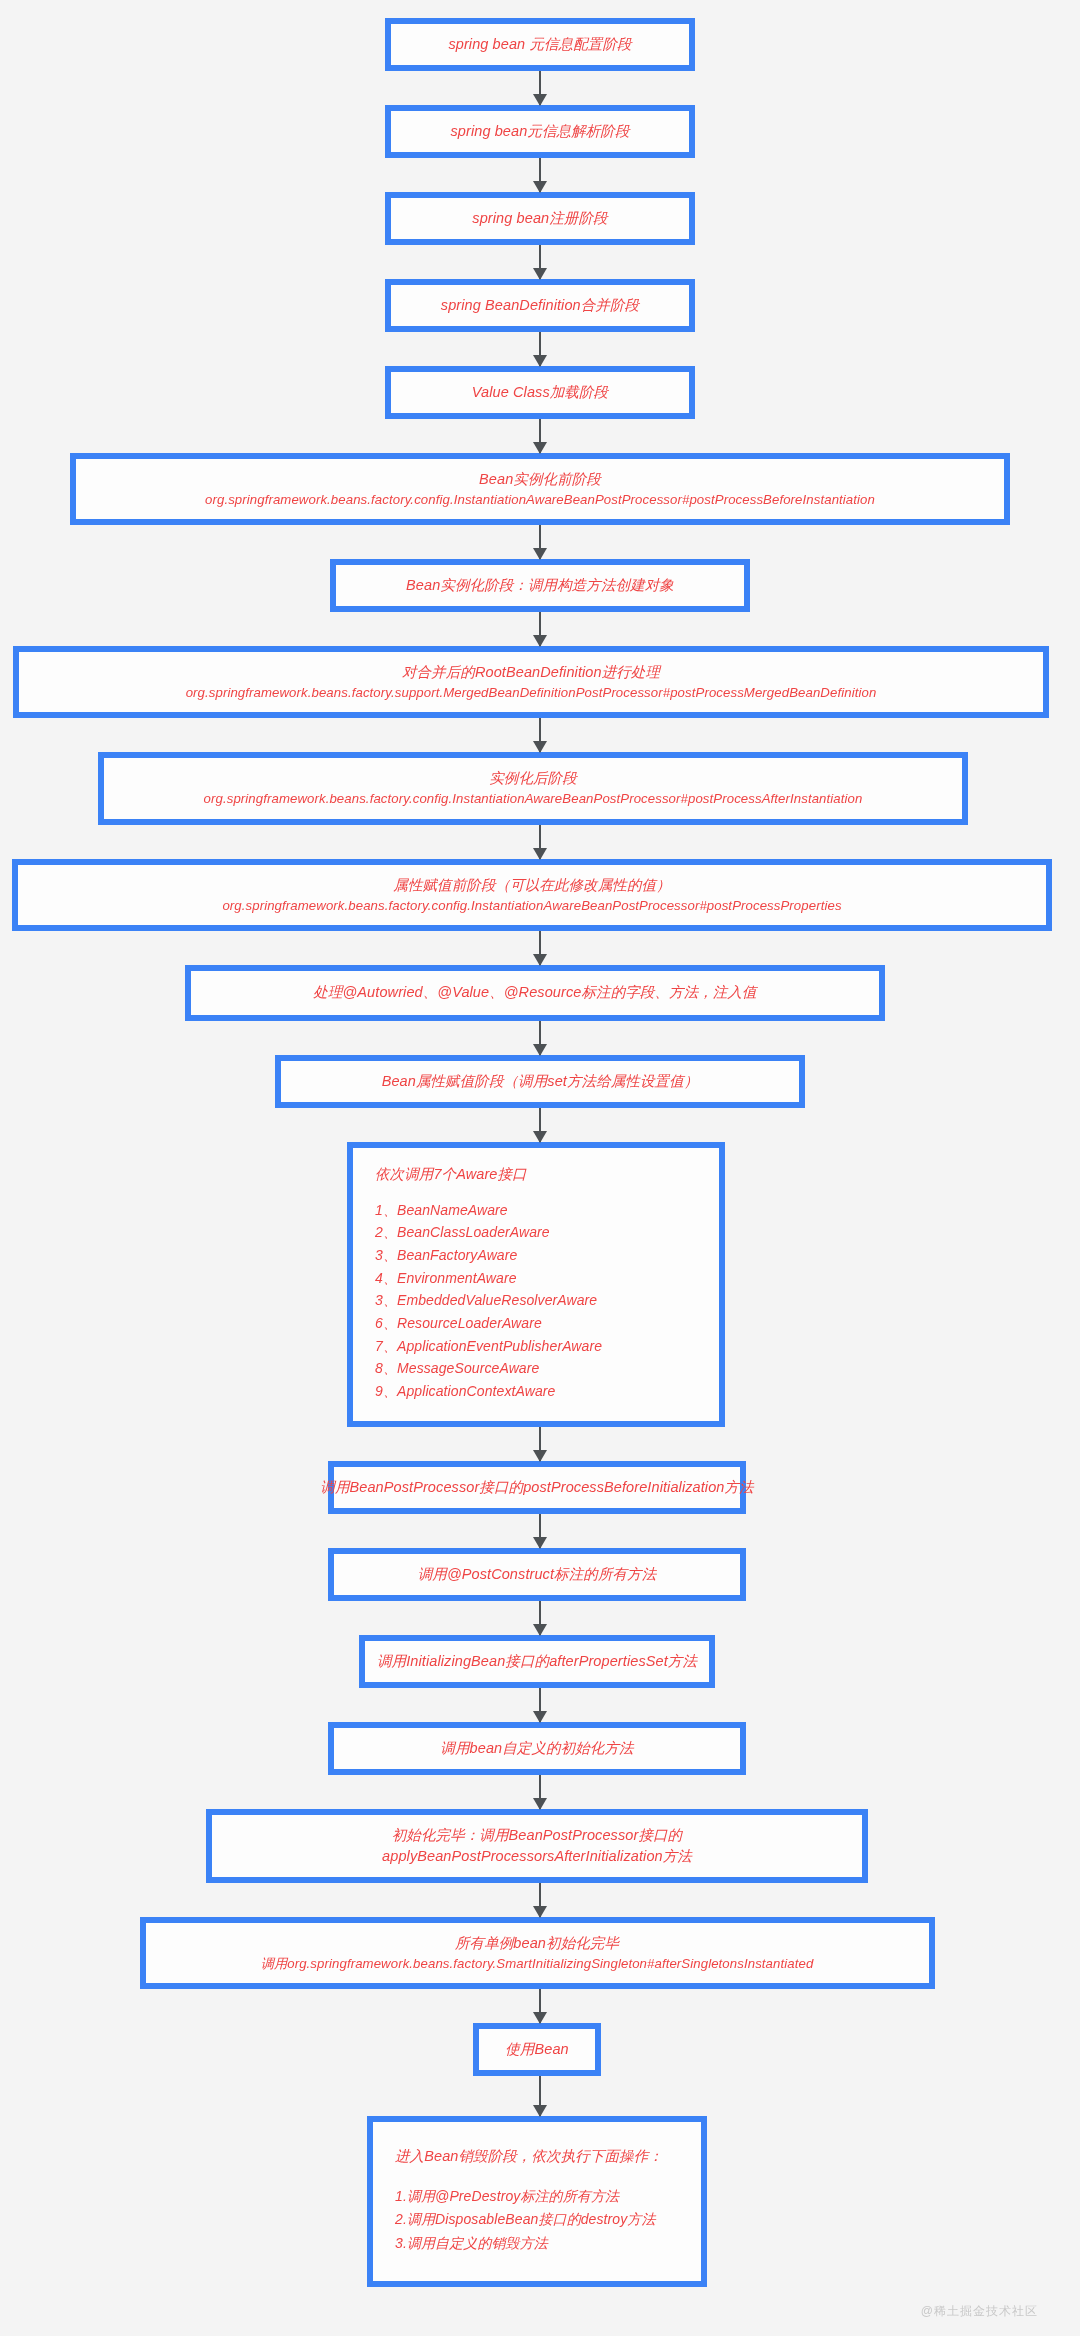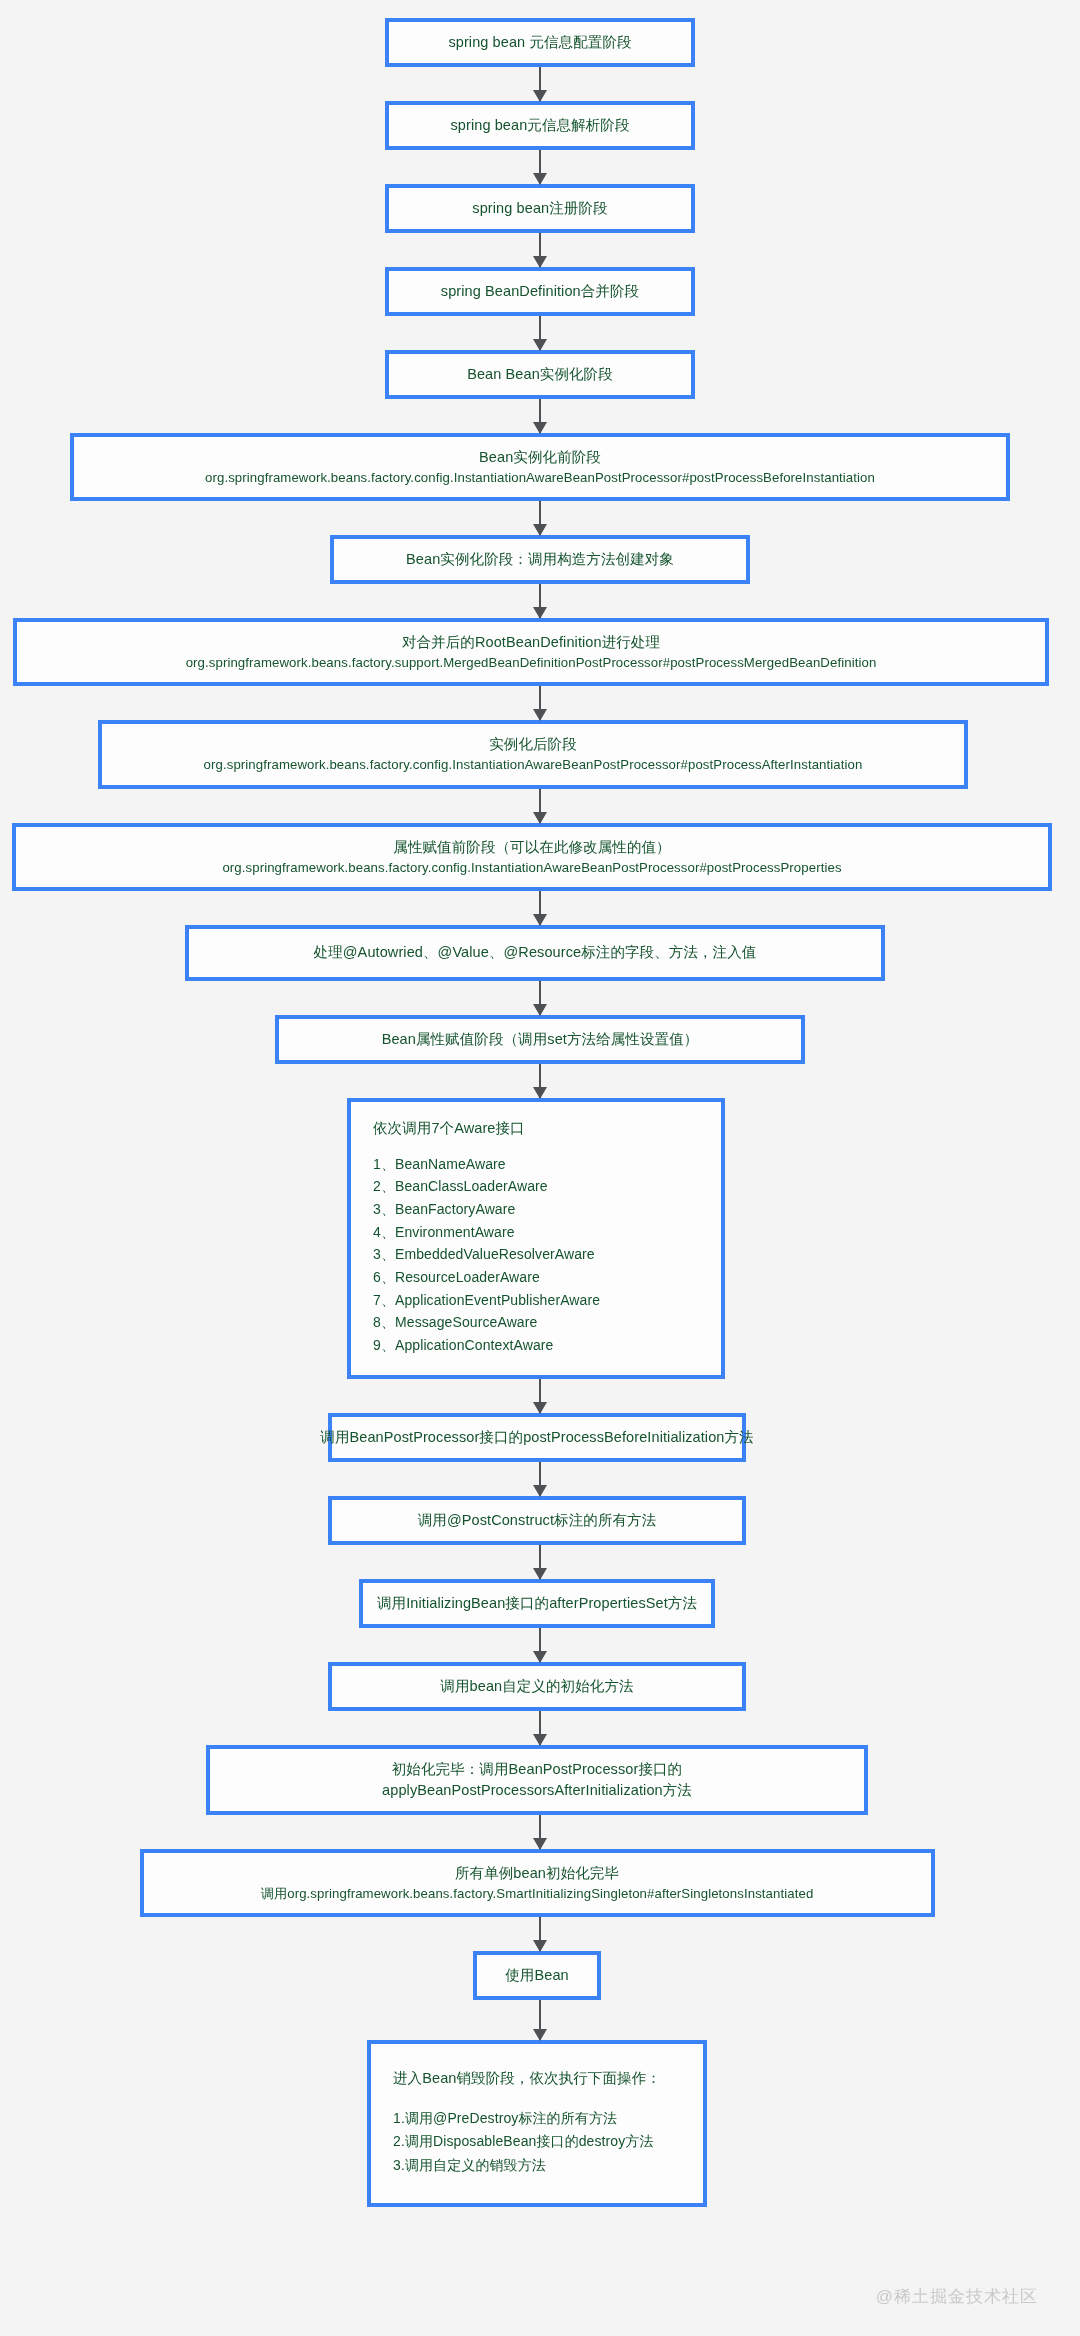--- a/index.html
+++ b/index.html
@@ -19,32 +19,33 @@
   #flow {
     width: 1080px;
     padding-top: 18px;
     box-sizing: border-box;
     display: flex;
     flex-direction: column;
     align-items: center;
   }
   .node {
     background: #fdfdfd;
-    border: 4px solid #3b82f6;
+    border: 6px solid #3b82f6;
     box-sizing: border-box;
     display: flex;
     flex-direction: column;
     justify-content: center;
     align-items: center;
     text-align: center;
     padding: 10px 14px;
     font-size: 14.5px;
     line-height: 1.45;
-    color: #14532d;
+    color: #ef4444;
     letter-spacing: 0.1px;
+    font-style: italic;
   }
   .node .line {
     display: block;
     white-space: nowrap;
   }
   .node.mono-small .line {
     font-size: 13.2px;
   }
   
   .arrow {
@@ -108,22 +109,22 @@
   .off-n9  { margin-left: -14px; }
   .off-n10 { margin-left: -16px; }
   .off-n11 { margin-left: -10px; }
   .off-n13 { margin-left: -8px; }
   .off-n14 { margin-left: -6px; }
   .off-n21 { margin-left: -6px; }
 
   #watermark {
     position: absolute;
     right: 42px;
-    bottom: 28px;
-    font-size: 17px;
+    bottom: 16px;
+    font-size: 12px;
     color: #c9c9c9;
     letter-spacing: 1px;
     user-select: none;
   }
 </style>
 </head>
 <body>
 
 <div id="flow">
 
@@ -141,21 +142,21 @@
     <span class="line">spring bean注册阶段</span>
   </div>
   <div class="arrow" style="height:34px"></div>
 
   <div class="node w-sm">
     <span class="line">spring BeanDefinition合并阶段</span>
   </div>
   <div class="arrow" style="height:34px"></div>
 
   <div class="node w-sm">
-    <span class="line">Bean Bean实例化阶段</span>
+    <span class="line">Value Class加载阶段</span>
   </div>
   <div class="arrow" style="height:34px"></div>
 
   <div class="node w-wide1 mono-small">
     <span class="line" style="font-size:14.5px">Bean实例化前阶段</span>
     <span class="line">org.springframework.beans.factory.config.InstantiationAwareBeanPostProcessor#postProcessBeforeInstantiation</span>
   </div>
   <div class="arrow" style="height:34px"></div>
 
   <div class="node w-xl">

